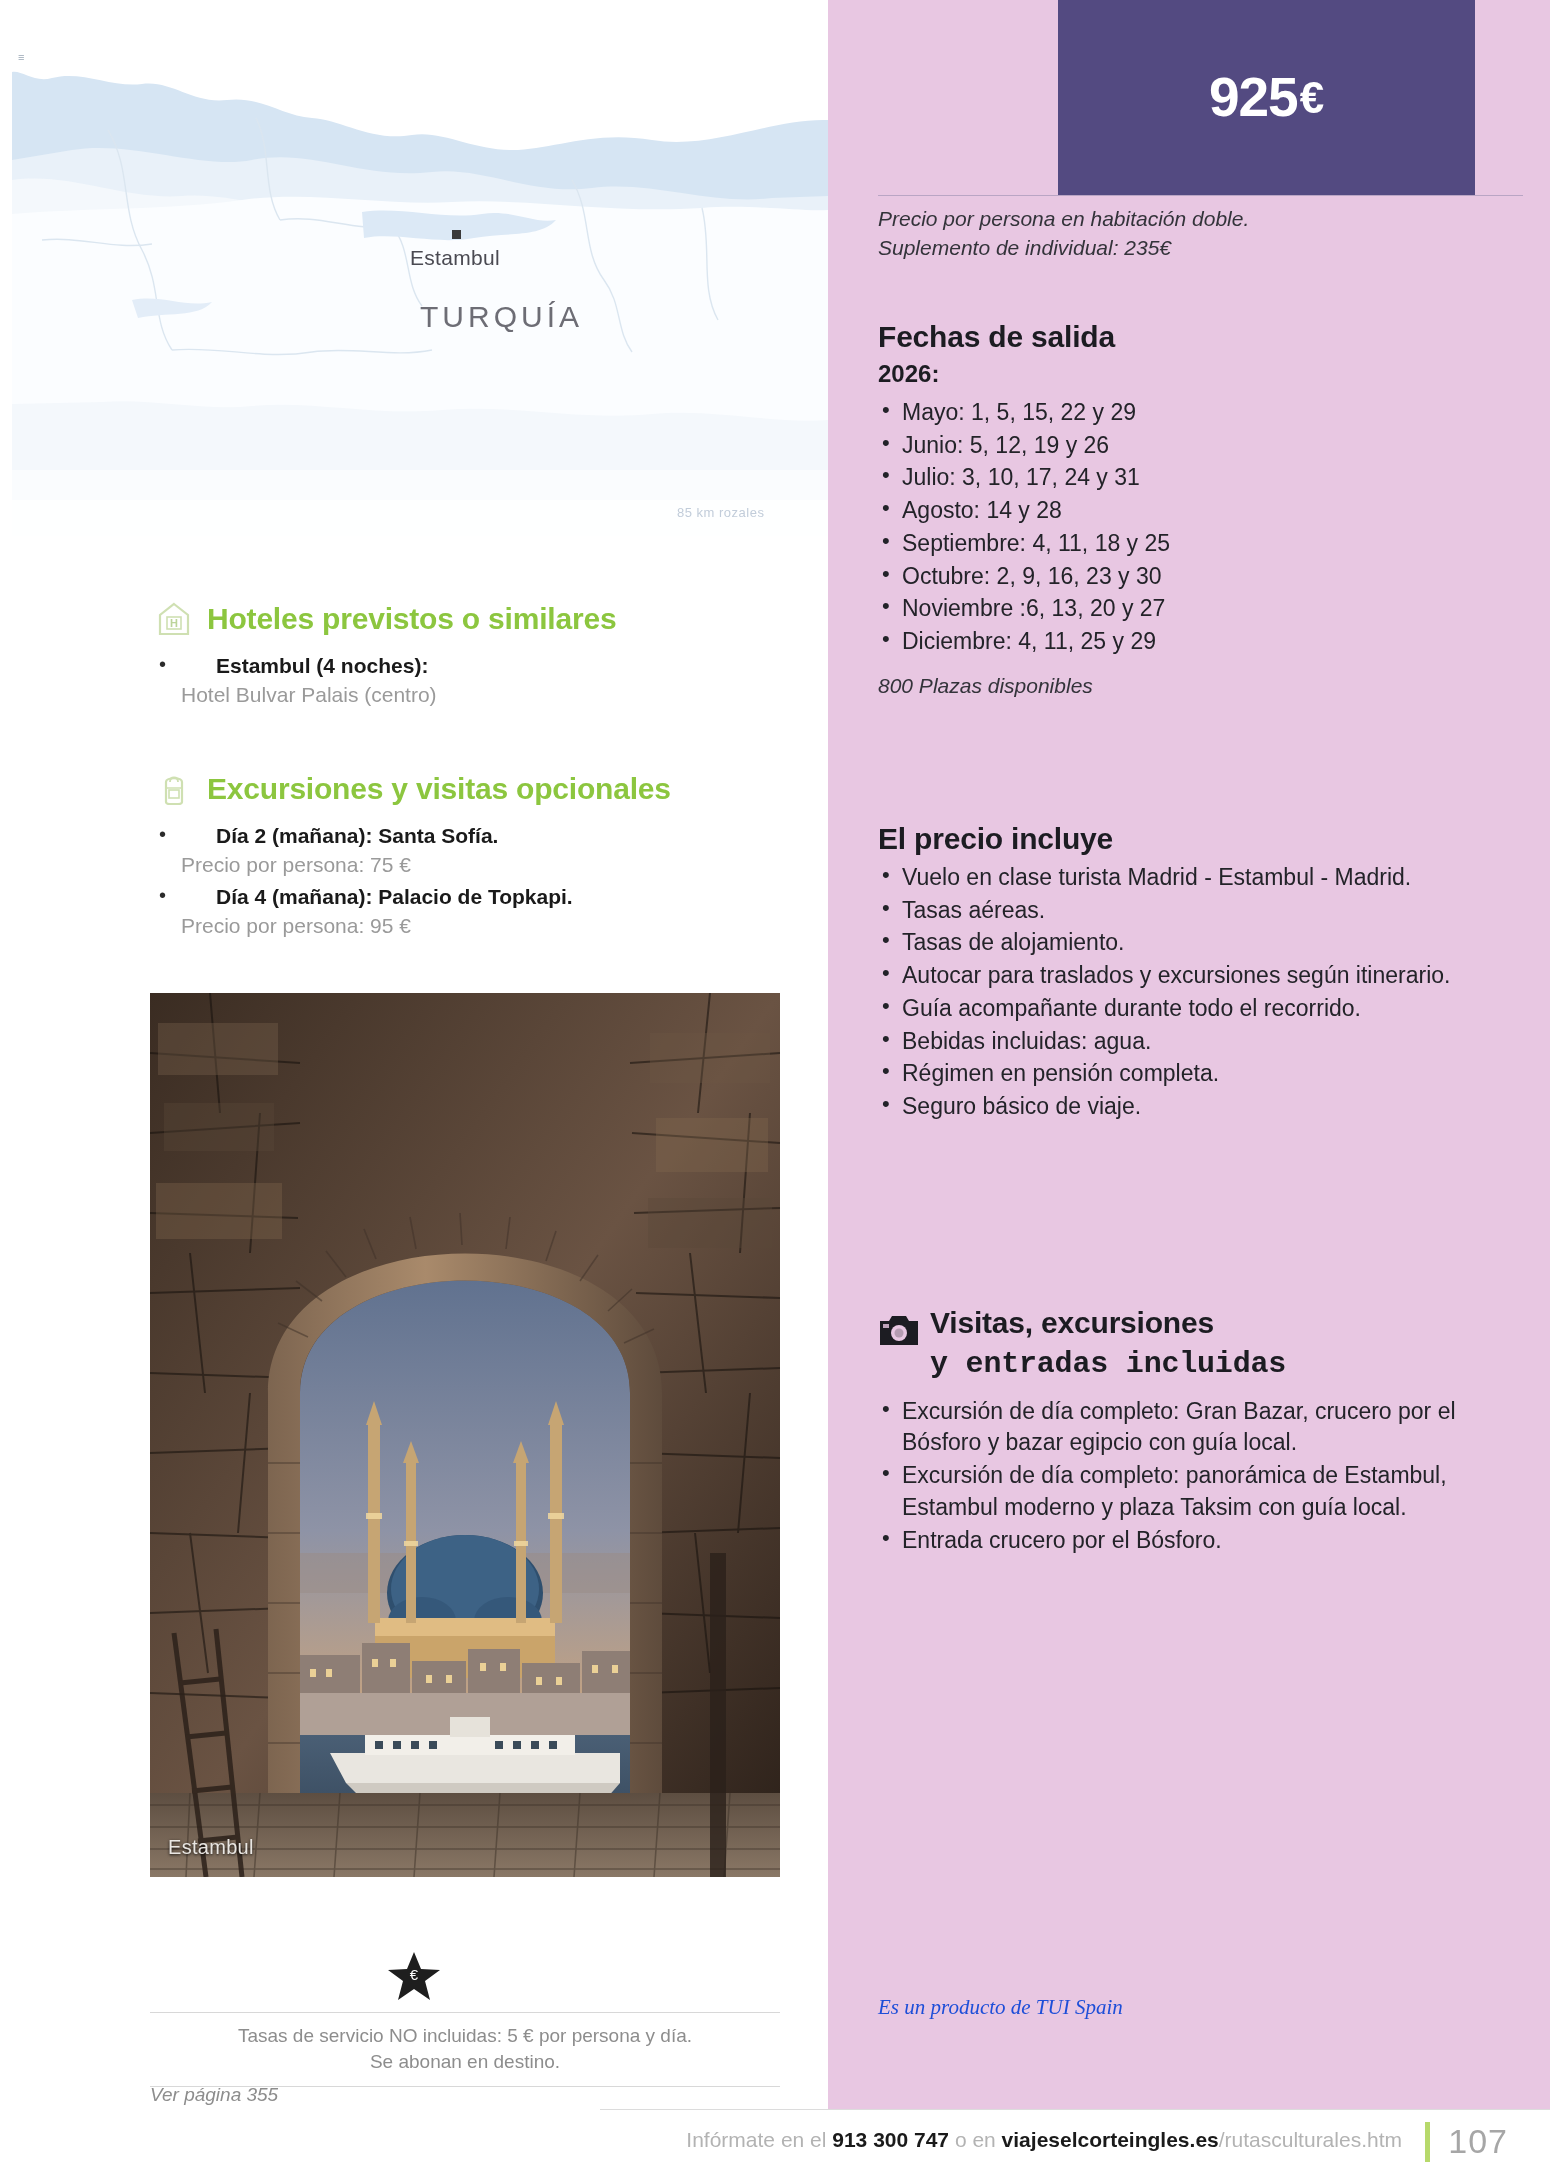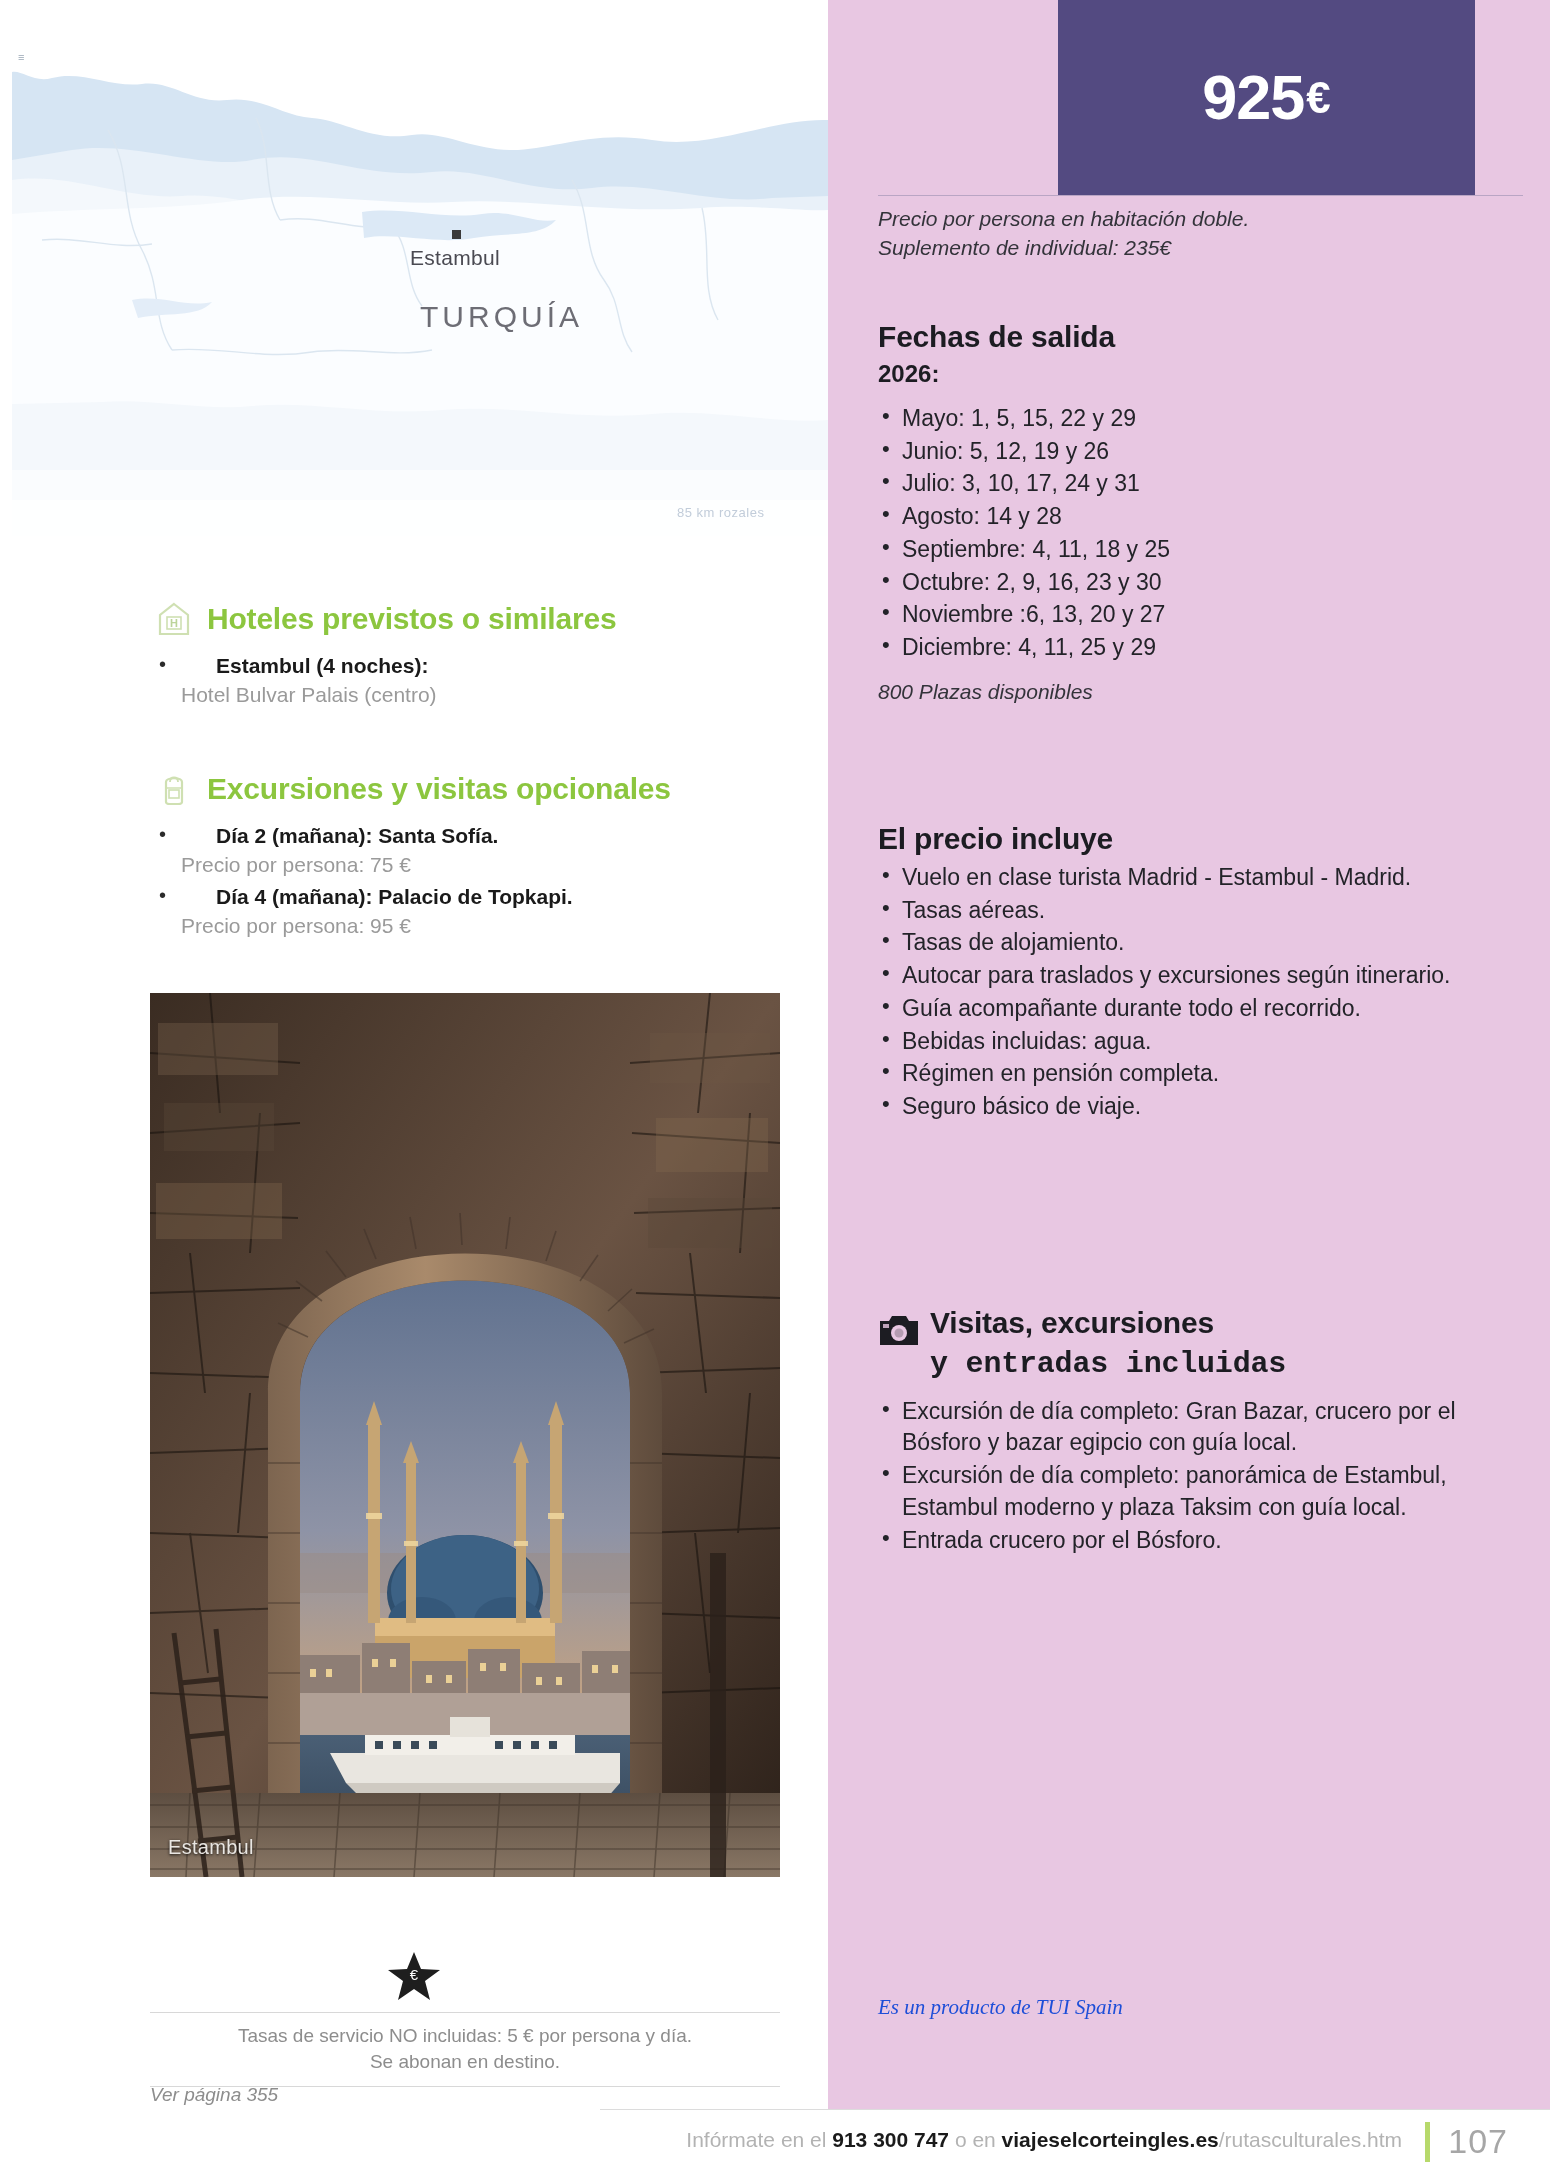--- a/index.html
+++ b/index.html
@@ -109,21 +109,21 @@
   .right-col{
     position:absolute;left:828px;top:0;width:722px;height:2109px;
     background:#e8c7e2;
   }
   .price-badge{
     position:absolute;right:75px;top:0;width:417px;height:195px;
     background:#534a81;
     display:flex;align-items:center;justify-content:center;
   }
   .price-badge .amount{
-    color:#ffffff;font-size:63px;font-weight:bold;letter-spacing:-1px;
+    color:#ffffff;font-size:55px;font-weight:bold;letter-spacing:-1px;
     line-height:1;
   }
   .price-badge .cur{
     color:#ffffff;font-size:44px;font-weight:bold;
     vertical-align:baseline;margin-left:2px;
   }
   .price-rule{
     position:absolute;left:50px;top:195px;width:645px;height:1px;
     background:#b9a5c4;
   }
@@ -134,21 +134,21 @@
     margin:0 0 2px;font-size:21px;font-style:italic;color:#33333a;
     line-height:1.3;
   }
 
   .r-block{position:absolute;left:50px;width:600px;}
   .r-title{
     font-size:30px;font-weight:bold;color:#1c1c22;
     margin:0 0 6px;letter-spacing:-.2px;
   }
   .r-year{
-    font-size:24px;font-weight:bold;color:#1c1c22;margin:0 0 15px;
+    font-size:24px;font-weight:bold;color:#1c1c22;margin:0 0 9px;
   }
   .r-list{list-style:none;margin:0;padding:0;}
   .r-list li{
     position:relative;padding-left:24px;margin-bottom:1px;
     font-size:23px;line-height:1.38;color:#232329;
   }
   .r-list li:before{
     content:"•";position:absolute;left:4px;top:-2px;
     font-size:22px;color:#232329;
   }

